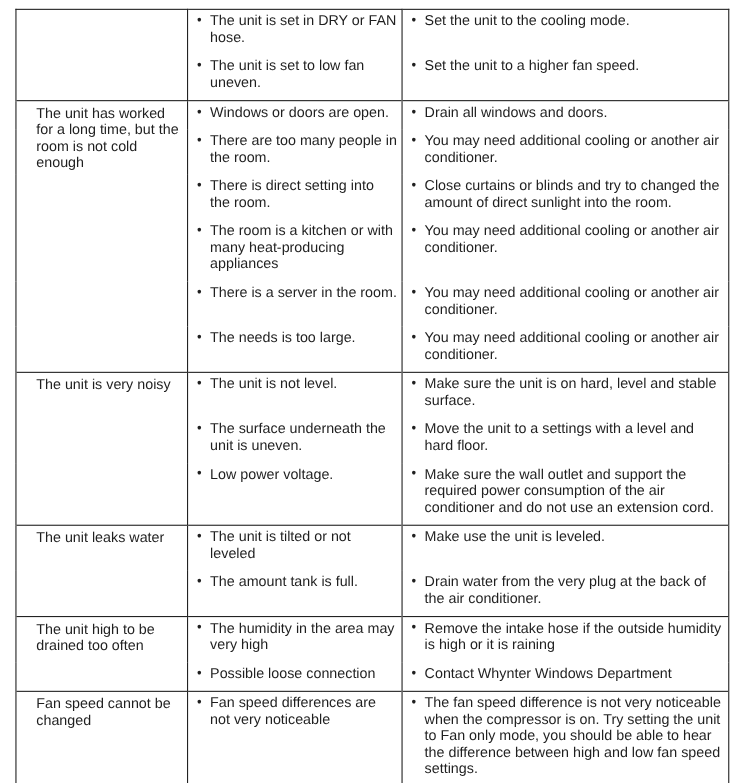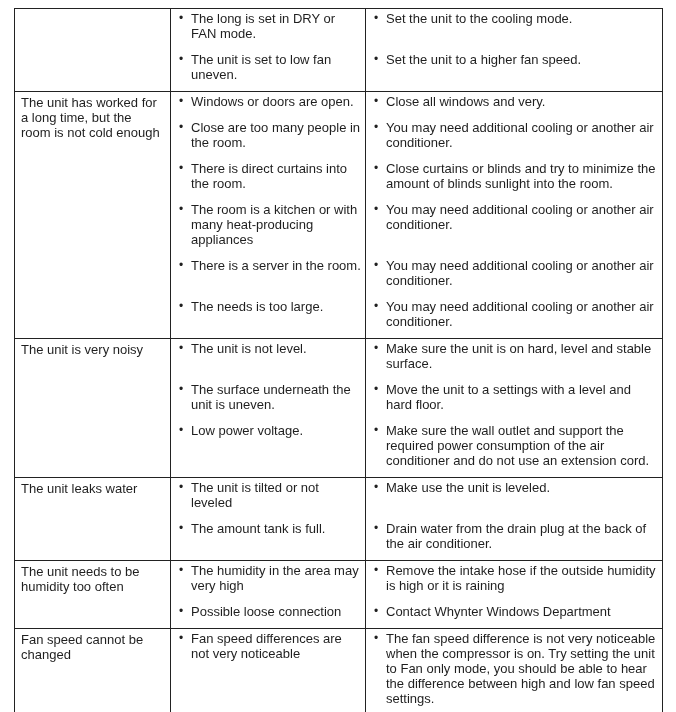--- a/index.html
+++ b/index.html
@@ -26,21 +26,21 @@
   td{
     vertical-align:top;
     border-left:1px solid var(--border-color);
     border-right:1px solid var(--border-color);
     line-height:15px;
   }
   tr.group-start > td{
     border-top:1px solid var(--border-color);
   }
   .problem-cell{
-    padding:3px 6px 6px 6px;
+    padding:3px 6px 6px 18px;
   }
   .pair-cell{
     padding:2px 4px 9px 6px;
   }
   .bullet{
     display:flex;
     align-items:flex-start;
   }
   .dot{
     flex:0 0 14px;
@@ -63,21 +63,21 @@
       <col style="width:156px">
       <col style="width:195px">
       <col style="width:297px">
     </colgroup>
     <tbody id="table-body">
         <tr class="group-start">
           <td class="problem-cell" rowspan="2"></td>
           <td class="pair-cell cause-cell">
             <div class="bullet">
               <span class="dot">•</span>
-              <span class="txt">The long is set in DRY or FAN mode.</span>
+              <span class="txt">The unit is set in DRY or FAN hose.</span>
             </div>
           </td>
           <td class="pair-cell solution-cell">
             <div class="bullet">
               <span class="dot">•</span>
               <span class="txt">Set the unit to the cooling mode.</span>
             </div>
           </td>
         </tr>
         <tr>
@@ -98,49 +98,49 @@
           <td class="problem-cell" rowspan="6">The unit has worked for a long time, but the room is not cold enough</td>
           <td class="pair-cell cause-cell">
             <div class="bullet">
               <span class="dot">•</span>
               <span class="txt">Windows or doors are open.</span>
             </div>
           </td>
           <td class="pair-cell solution-cell">
             <div class="bullet">
               <span class="dot">•</span>
-              <span class="txt">Close all windows and very.</span>
-            </div>
-          </td>
-        </tr>
-        <tr>
-          <td class="pair-cell cause-cell">
-            <div class="bullet">
-              <span class="dot">•</span>
-              <span class="txt">Close are too many people in the room.</span>
+              <span class="txt">Drain all windows and doors.</span>
+            </div>
+          </td>
+        </tr>
+        <tr>
+          <td class="pair-cell cause-cell">
+            <div class="bullet">
+              <span class="dot">•</span>
+              <span class="txt">There are too many people in the room.</span>
             </div>
           </td>
           <td class="pair-cell solution-cell">
             <div class="bullet">
               <span class="dot">•</span>
               <span class="txt">You may need additional cooling or another air conditioner.</span>
             </div>
           </td>
         </tr>
         <tr>
           <td class="pair-cell cause-cell">
             <div class="bullet">
               <span class="dot">•</span>
-              <span class="txt">There is direct curtains into the room.</span>
-            </div>
-          </td>
-          <td class="pair-cell solution-cell">
-            <div class="bullet">
-              <span class="dot">•</span>
-              <span class="txt">Close curtains or blinds and try to minimize the amount of blinds sunlight into the room.</span>
+              <span class="txt">There is direct setting into the room.</span>
+            </div>
+          </td>
+          <td class="pair-cell solution-cell">
+            <div class="bullet">
+              <span class="dot">•</span>
+              <span class="txt">Close curtains or blinds and try to changed the amount of direct sunlight into the room.</span>
             </div>
           </td>
         </tr>
         <tr>
           <td class="pair-cell cause-cell">
             <div class="bullet">
               <span class="dot">•</span>
               <span class="txt">The room is a kitchen or with many heat-producing appliances</span>
             </div>
           </td>
@@ -240,26 +240,26 @@
         <tr>
           <td class="pair-cell cause-cell">
             <div class="bullet">
               <span class="dot">•</span>
               <span class="txt">The amount tank is full.</span>
             </div>
           </td>
           <td class="pair-cell solution-cell">
             <div class="bullet">
               <span class="dot">•</span>
-              <span class="txt">Drain water from the drain plug at the back of the air conditioner.</span>
-            </div>
-          </td>
-        </tr>
-        <tr class="group-start">
-          <td class="problem-cell" rowspan="2">The unit needs to be humidity too often</td>
+              <span class="txt">Drain water from the very plug at the back of the air conditioner.</span>
+            </div>
+          </td>
+        </tr>
+        <tr class="group-start">
+          <td class="problem-cell" rowspan="2">The unit high to be drained too often</td>
           <td class="pair-cell cause-cell">
             <div class="bullet">
               <span class="dot">•</span>
               <span class="txt">The humidity in the area may very high</span>
             </div>
           </td>
           <td class="pair-cell solution-cell">
             <div class="bullet">
               <span class="dot">•</span>
               <span class="txt">Remove the intake hose if the outside humidity is high or it is raining</span>

